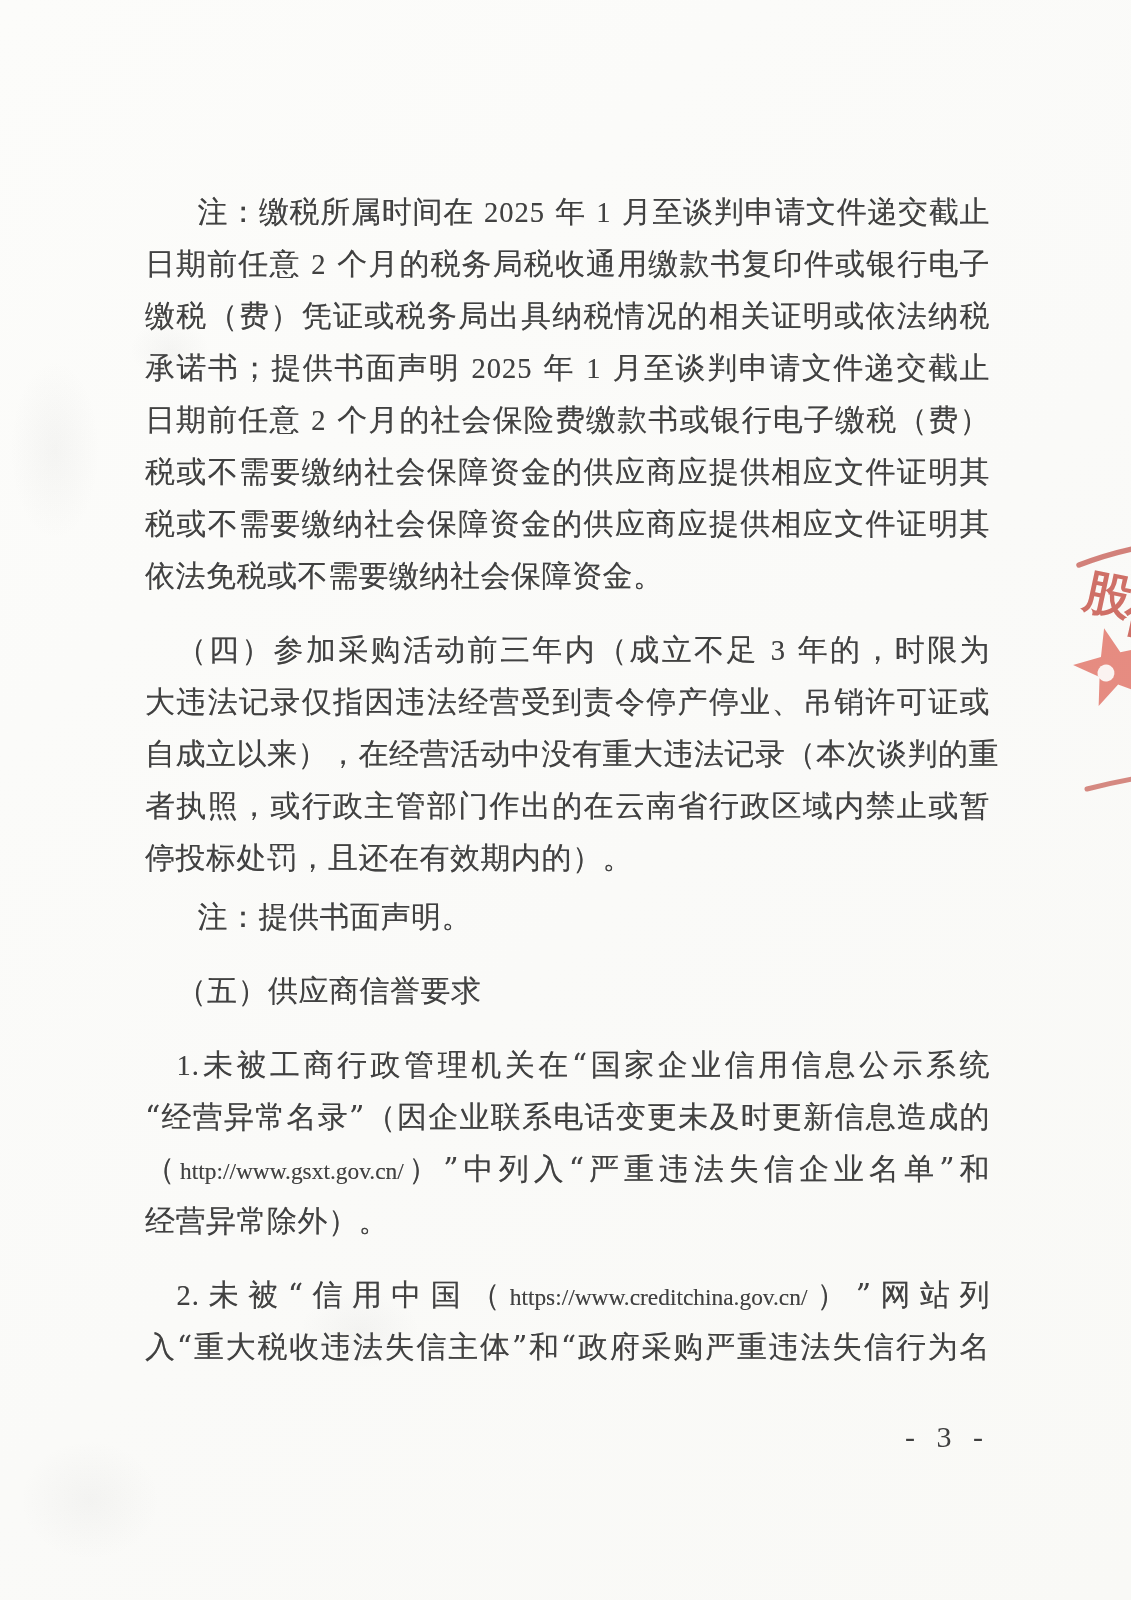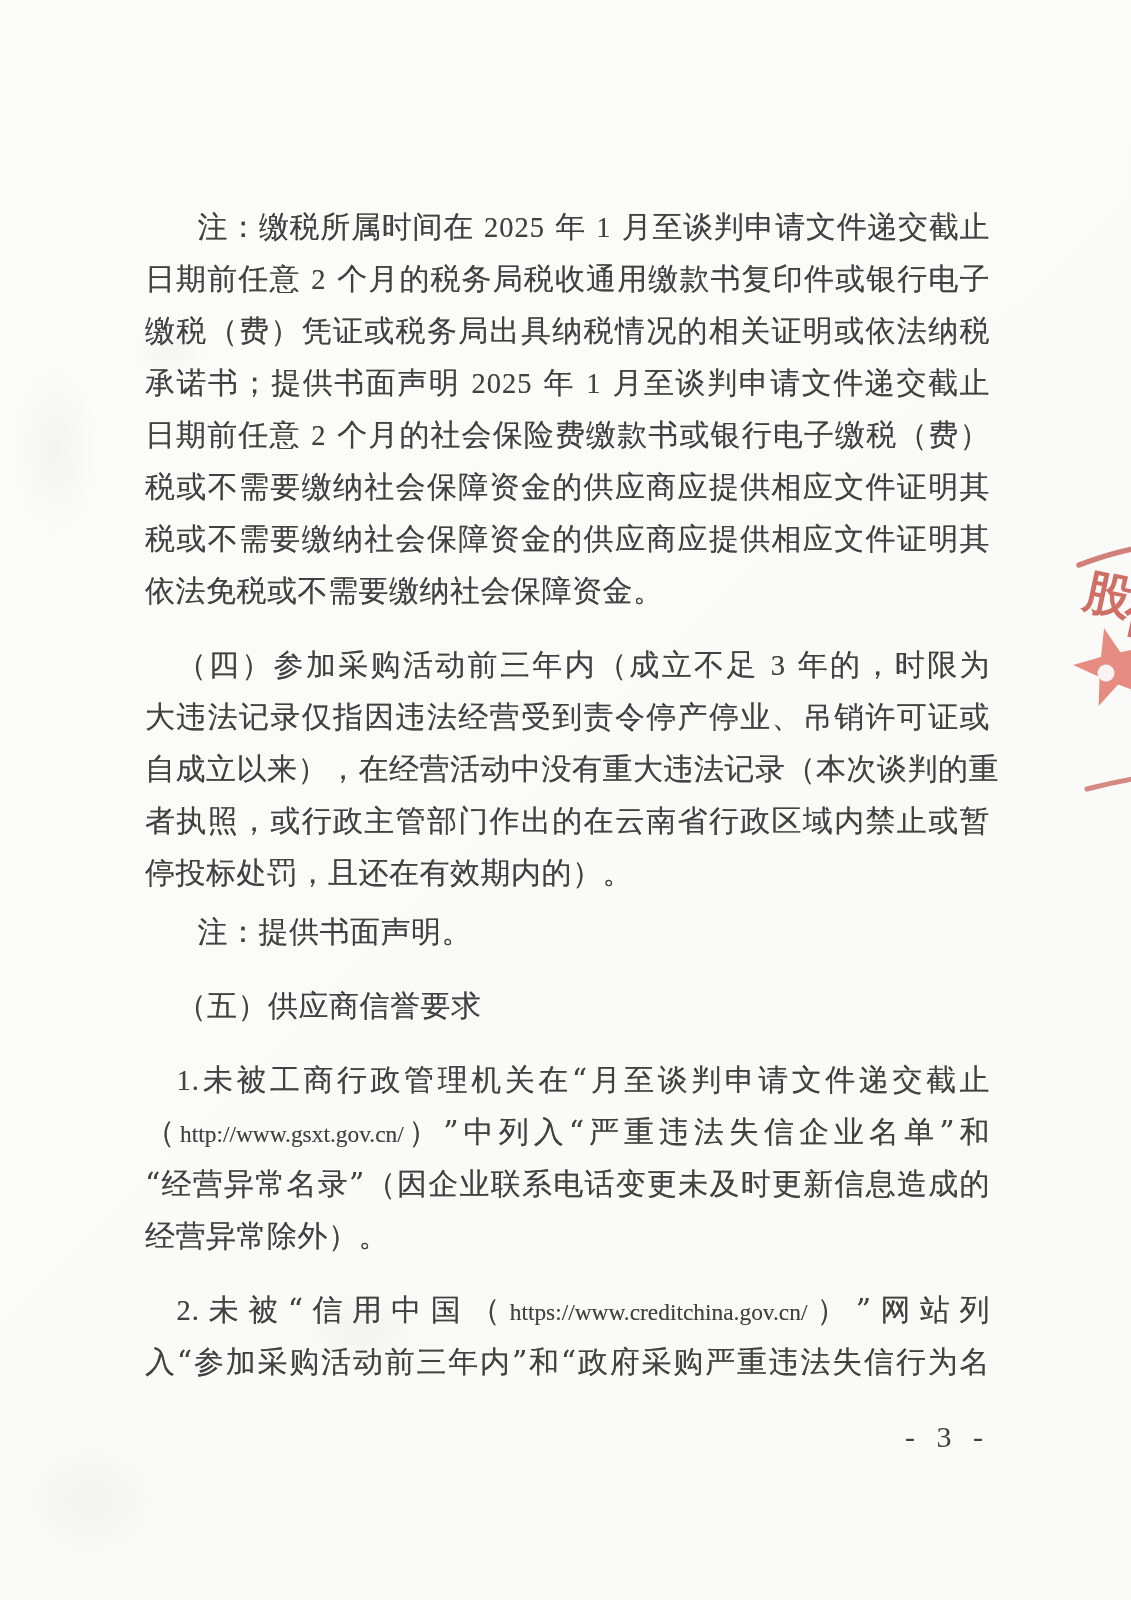--- a/index.html
+++ b/index.html
@@ -16,21 +16,21 @@
   }
   
   .doc-body {
     position: absolute;
     left: 145px; top: 186px;
     width: 845px;
     color: #414141;
   }
   .line {
     height: 52px;
-    line-height: 68px;
+    line-height: 38px;
     font-size: 30px;
     text-align: justify;
     text-align-last: justify;
     letter-spacing: 0.5px;
     white-space: nowrap;
     text-shadow: 0 0 0.6px rgba(70,70,70,0.5);
   }
   .line.noj { text-align-last: left; }
   .line.ind { text-indent: 1.75em; margin-top: 7px; }
   .line.ind-sm { text-indent: 1.05em; margin-top: 22px; }
@@ -85,26 +85,26 @@
       <div class="line"><span>税或不需要缴纳社会保障资金的供应商应提供相应文件证明其</span></div>
       <div class="line"><span>税或不需要缴纳社会保障资金的供应商应提供相应文件证明其</span></div>
       <div class="line noj"><span>依法免税或不需要缴纳社会保障资金。</span></div>
       <div class="line ind-sm"><span>（四）参加采购活动前三年内（成立不足 </span><span class="num">3</span><span> 年的，时限为</span></div>
       <div class="line"><span>大违法记录仅指因违法经营受到责令停产停业、吊销许可证或</span></div>
       <div class="line"><span>自成立以来），在经营活动中没有重大违法记录（本次谈判的重</span></div>
       <div class="line"><span>者执照，或行政主管部门作出的在云南省行政区域内禁止或暂</span></div>
       <div class="line noj"><span>停投标处罚，且还在有效期内的）。</span></div>
       <div class="line noj ind"><span>注：提供书面声明。</span></div>
       <div class="line noj ind-sm"><span>（五）供应商信誉要求</span></div>
-      <div class="line ind-sm"><span class="num">1.</span><span>未被工商行政管理机关在“月至谈判申请文件递交截止</span></div>
+      <div class="line ind-sm"><span class="num">1.</span><span>未被工商行政管理机关在“国家企业信用信息公示系统</span></div>
+      <div class="line"><span>“经营异常名录”（因企业联系电话变更未及时更新信息造成的</span></div>
       <div class="line"><span>（</span><span class="url">http://www.gsxt.gov.cn/</span><span>）”中列入“严重违法失信企业名单”和</span></div>
-      <div class="line"><span>“经营异常名录”（因企业联系电话变更未及时更新信息造成的</span></div>
       <div class="line noj"><span>经营异常除外）。</span></div>
       <div class="line ind-sm"><span class="num">2.</span><span>未被“信用中国（</span><span class="url">https://www.creditchina.gov.cn/</span><span>）”网站列</span></div>
-      <div class="line"><span>入“参加采购活动前三年内”和“政府采购严重违法失信行为名</span></div>
+      <div class="line"><span>入“重大税收违法失信主体”和“政府采购严重违法失信行为名</span></div>
     </div>
 
   <div class="page-number">- 3 -</div>
 
   <div class="stamp">
     <svg width="96" height="300" viewBox="0 0 96 300">
 
       <path d="M 44 65 Q 70 55 97 49" fill="none" stroke="#c8635a" stroke-width="5.5" stroke-linecap="round" opacity="0.8"></path>
 
       <g transform="rotate(12 70 92)" opacity="0.85">

